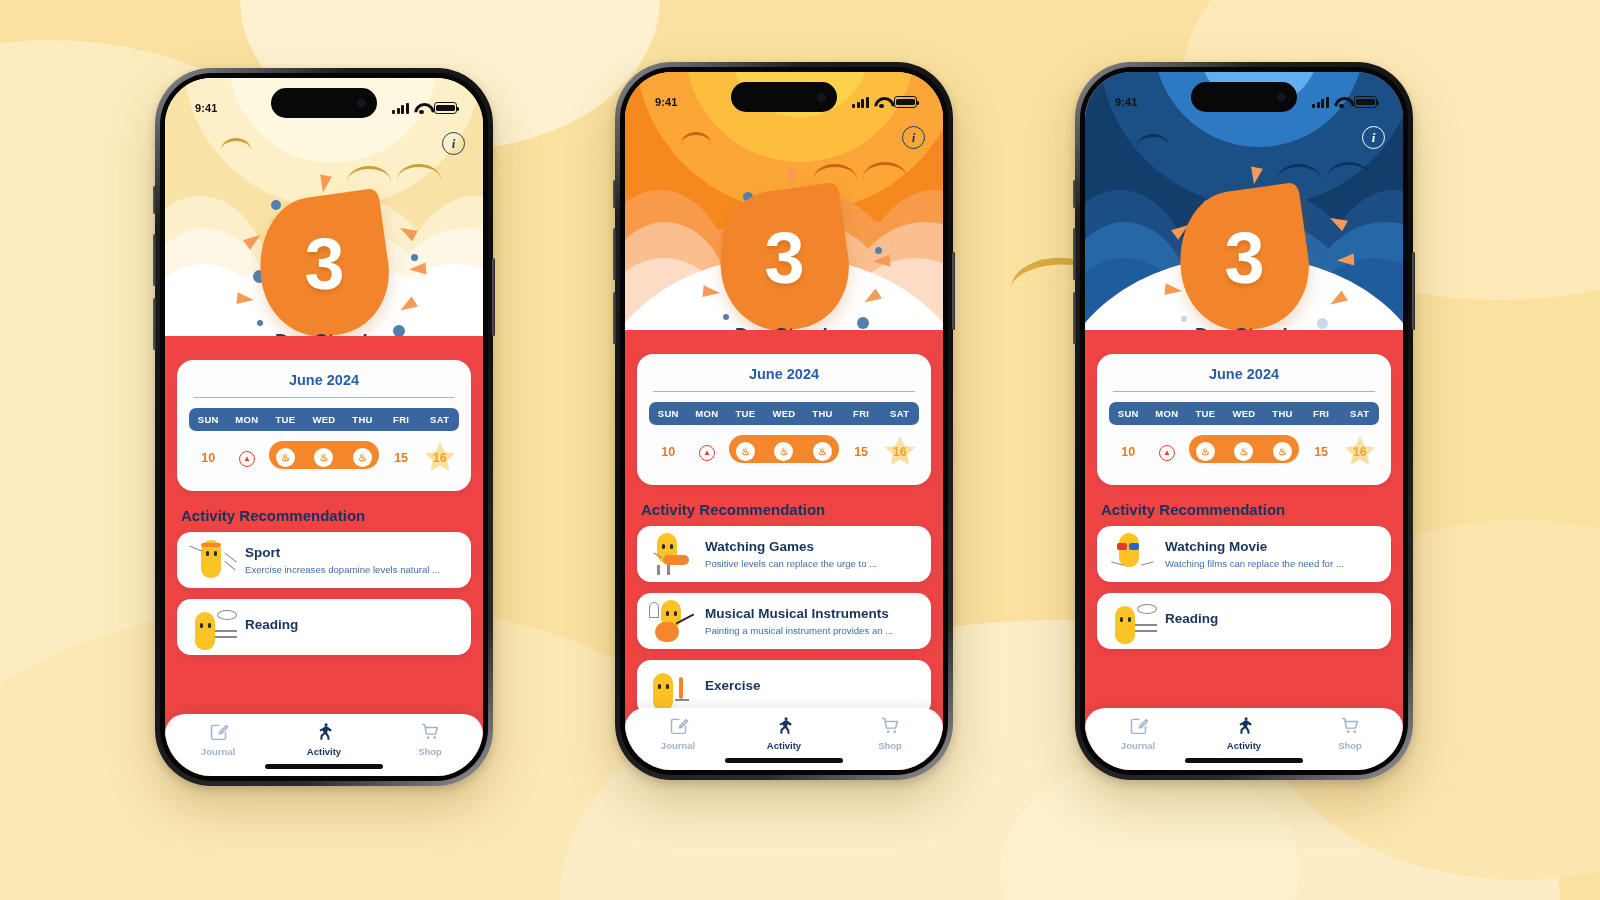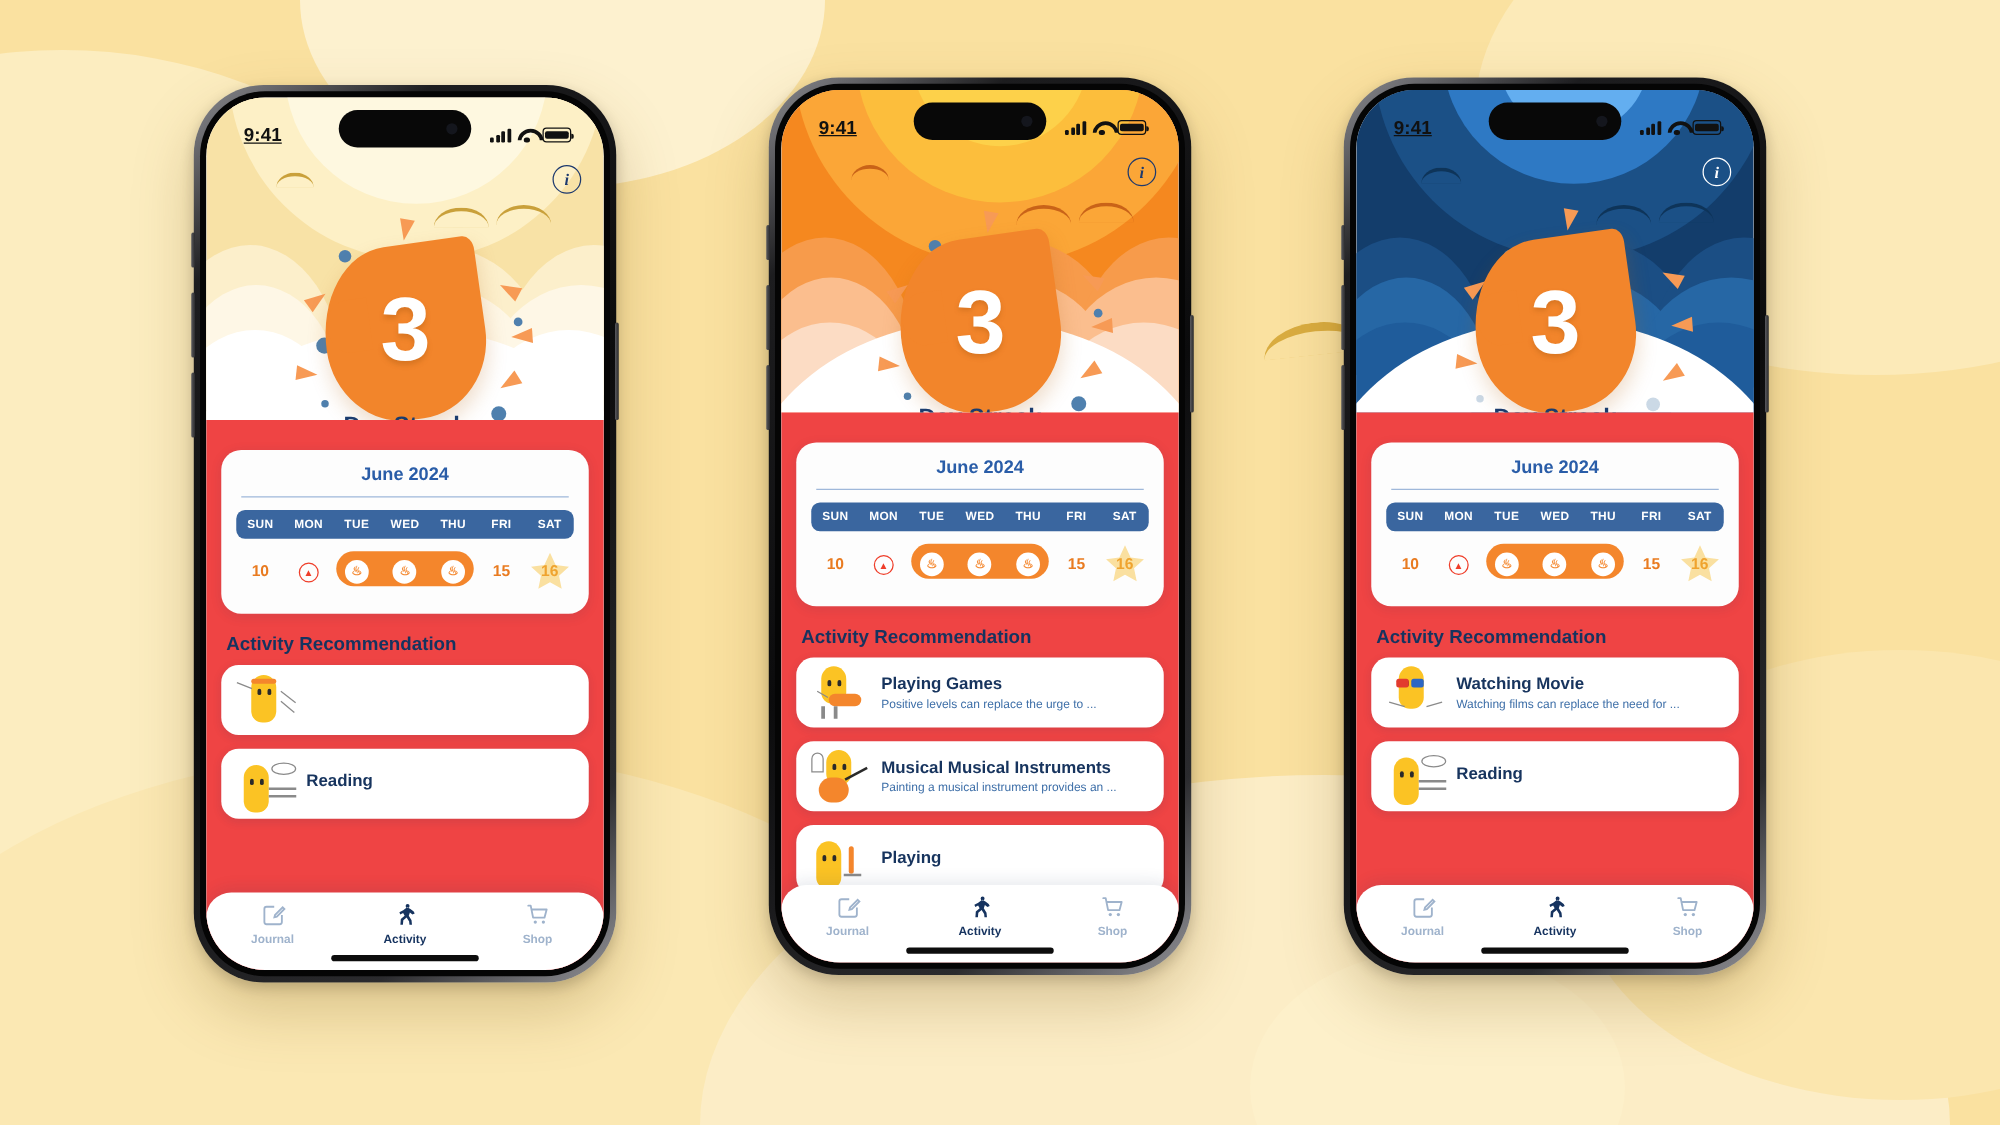--- a/index.html
+++ b/index.html
@@ -127,21 +127,21 @@
   }
 
   
   .statusbar {
     position:absolute; top:0; left:0; right:0; height:46px;
     display:flex; align-items:center; justify-content:space-between;
     padding: 14px 26px 0 30px;
     z-index: 9;
     color:#111;
   }
-  .sb-time { font-size:15px; font-weight:700; letter-spacing:.1px;text-decoration:underline; }
+  .sb-time { font-size:11px; font-weight:700; letter-spacing:.1px; }
   .sb-right { display:flex; align-items:center; gap:5px; }
   .sig { display:flex; align-items:flex-end; gap:1.6px; height:11px; }
   .sig i { display:block; width:3px; background:currentColor; border-radius:1px; }
   .sig i:nth-child(1){height:4px;} .sig i:nth-child(2){height:6px;}
   .sig i:nth-child(3){height:8.5px;} .sig i:nth-child(4){height:11px;}
   .wifi { width:15px;height:11px;position:relative; }
   .wifi:before{
     content:""; position:absolute; left:0; top:0; width:15px;height:15px;
     border:3px solid currentColor; border-radius:50%;
     clip-path: polygon(0 0,100% 0,100% 46%,50% 46%,0 46%);
@@ -422,20 +422,24 @@
       <div class="sec-title">Activity Recommendation</div>
       <div class="rec-list">
         <div class="rec-card">
           <div class="rec-ill">
             <div class="chr"></div>
             <div class="prop" style="left:14px;top:6px;width:20px;height:4px;"></div>
             <div class="line" style="left:2px;top:11px;width:13px;height:1.3px;transform:rotate(22deg);"></div>
             <div class="line" style="left:36px;top:20px;width:15px;height:1.3px;transform:rotate(38deg);"></div>
             <div class="line" style="left:36px;top:28px;width:14px;height:1.3px;transform:rotate(40deg);"></div>
           </div>
+          <div class="rec-txt">
+            <div class="rec-name">Sport</div>
+            <div class="rec-desc">Exercise increases dopamine levels natural ...</div>
+          </div>
         </div>
         <div class="rec-card">
           <div class="rec-ill">
             <div class="chr" style="left:8px;top:8px;"></div>
             <div class="line" style="left:30px;top:6px;width:20px;height:10px;border:1.4px solid #8A8A8A;background:transparent;border-radius:50%;"></div>
             <div class="line" style="left:28px;top:26px;width:22px;height:1.6px;"></div>
             <div class="line" style="left:28px;top:32px;width:22px;height:1.6px;"></div>
           </div>
           <div class="rec-txt">
             <div class="rec-name">Reading</div>
@@ -583,21 +587,21 @@
       <div class="rec-list">
         <div class="rec-card">
           <div class="rec-ill">
             <div class="chr" style="left:10px;top:2px;height:30px;"></div>
             <div class="prop" style="left:16px;top:24px;width:26px;height:10px;border-radius:5px;"></div>
             <div class="line" style="left:6px;top:24px;width:10px;height:1.3px;transform:rotate(30deg);"></div>
             <div class="line" style="left:10px;top:34px;width:3px;height:10px;"></div>
             <div class="line" style="left:20px;top:34px;width:3px;height:10px;"></div>
           </div>
           <div class="rec-txt">
-            <div class="rec-name">Playing Games</div>
+            <div class="rec-name">Watching Games</div>
             <div class="rec-desc">Positive levels can replace the urge to ...</div>
           </div>
         </div>
         <div class="rec-card">
           <div class="rec-ill">
             <div class="chr" style="left:14px;top:2px;height:28px;"></div>
             <div class="prop" style="left:8px;top:24px;width:24px;height:20px;border-radius:12px;"></div>
             <div class="line" style="left:28px;top:20px;width:20px;height:2.4px;background:#2a2a2a;transform:rotate(-28deg);"></div>
             <div class="line" style="left:2px;top:4px;width:10px;height:16px;border:1.4px solid #8A8A8A;background:transparent;border-radius:6px 6px 0 0;"></div>
           </div>
@@ -606,21 +610,21 @@
             <div class="rec-desc">Painting a musical instrument provides an ...</div>
           </div>
         </div>
         <div class="rec-card">
           <div class="rec-ill">
             <div class="chr" style="left:6px;top:8px;"></div>
             <div class="prop" style="left:32px;top:12px;width:4px;height:22px;"></div>
             <div class="line" style="left:28px;top:34px;width:14px;height:1.6px;"></div>
           </div>
           <div class="rec-txt">
-            <div class="rec-name">Playing</div>
+            <div class="rec-name">Exercise</div>
             <div class="rec-desc"></div>
           </div>
         </div>
       </div>
     </div>
 
     <div class="tabbar">
       <div class="tab">
         <svg width="21" height="21" viewBox="0 0 24 24">
               <path fill="none" stroke="currentColor" stroke-width="1.7" d="M20 12.5V19a2 2 0 01-2 2H6a2 2 0 01-2-2V7a2 2 0 012-2h7"></path>

